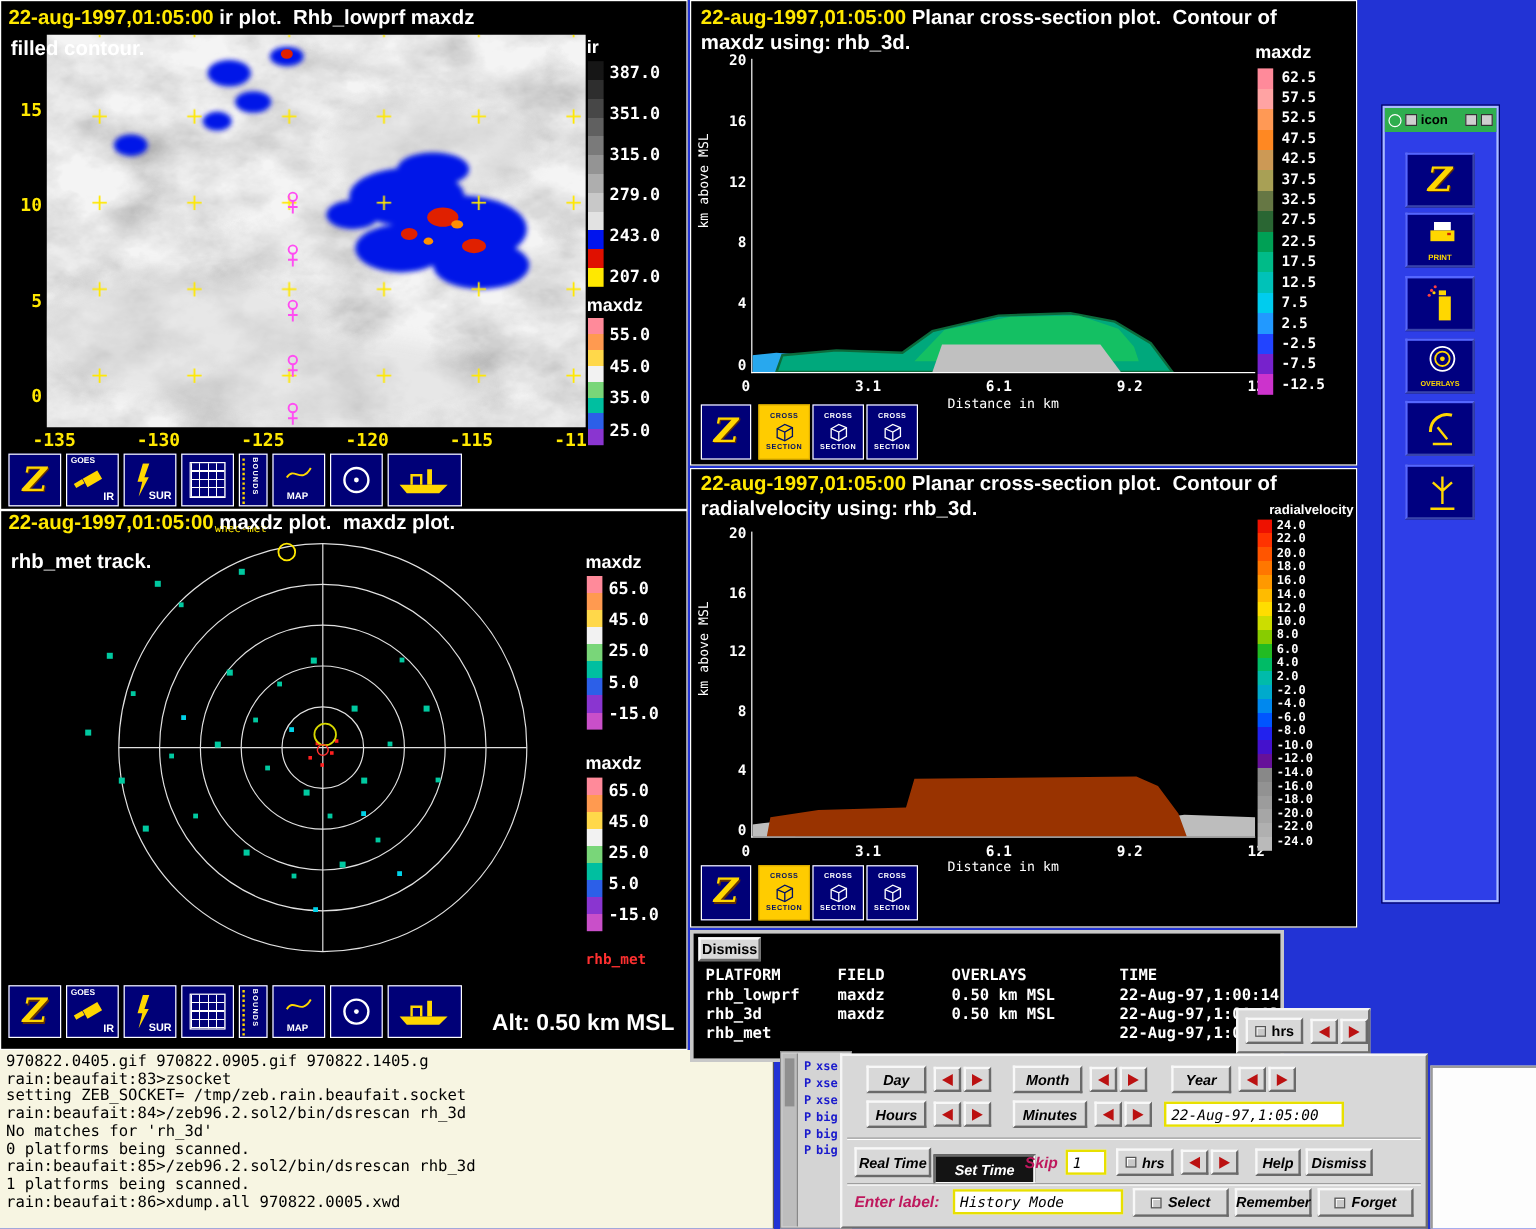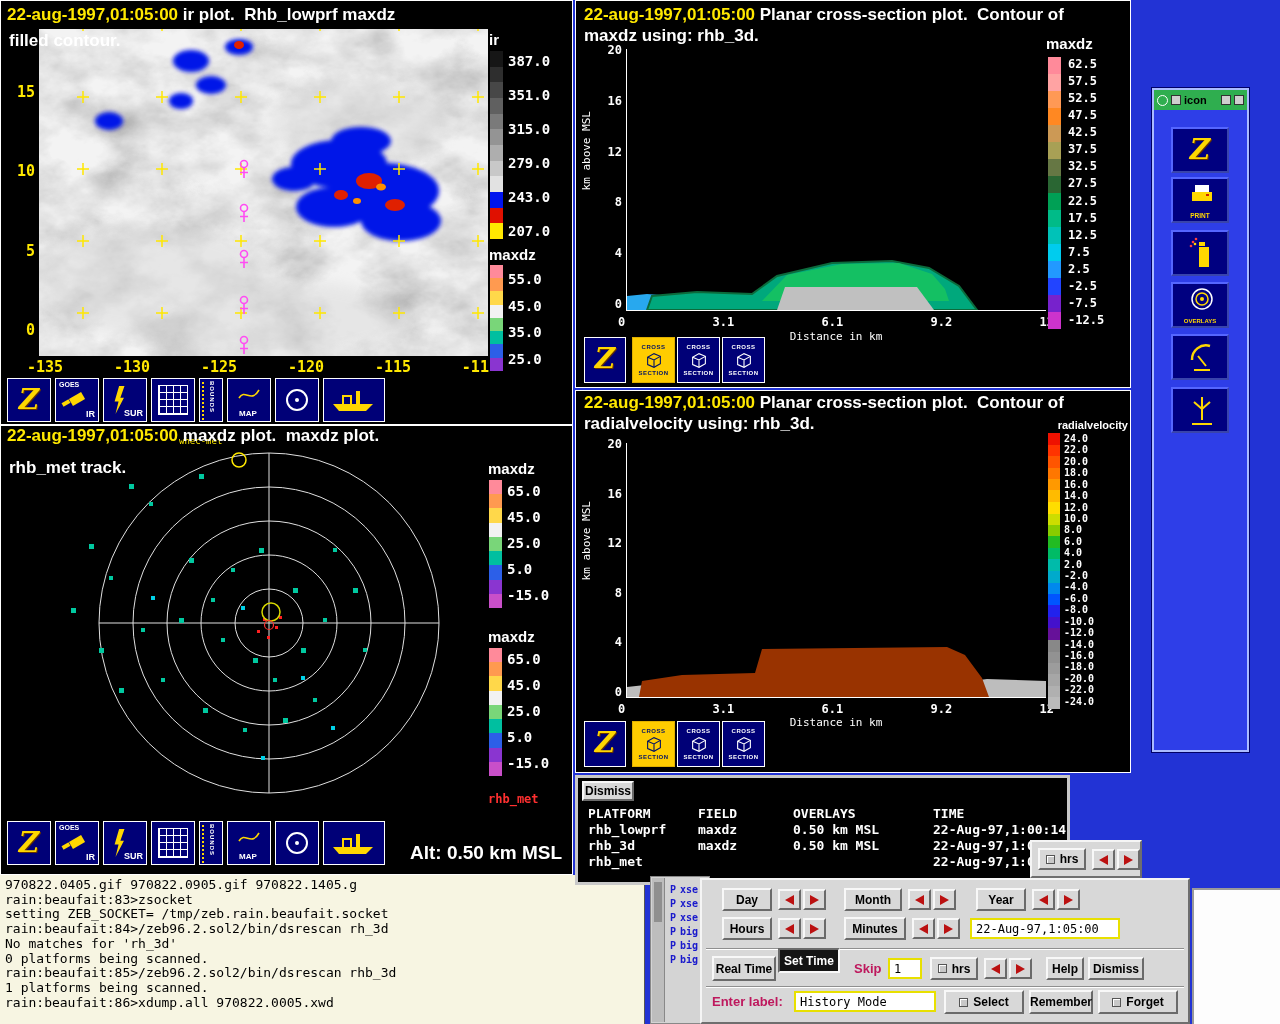--- a/index.html
+++ b/index.html
@@ -641,21 +641,21 @@
   <div class="b3 spin" style="left:60px;top:7px;">
       <span class="arrL"></span>
     </div>
   <div class="b3 spin" style="left:85px;top:7px;">
       <span class="arrR"></span>
     </div>
 </div>
 
 <div class="abs" style="left:1192px;top:888px;width:88px;height:136px;background:#fdfdfd;border-left:2px solid #9a9a9a;border-top:2px solid #9a9a9a;"></div>
 
-<div class="dlg" style="left:700px;top:878px;width:490px;height:146px;">
+<div class="dlg" style="left:700px;top:878px;width:490px;height:146px;font-style:italic;">
 
   <div class="b3" style="left:20px;top:8px;width:50px;height:23px;">Day</div>
   <div class="b3 spin" style="left:76px;top:9px;">
       <span class="arrL"></span>
     </div>
   <div class="b3 spin" style="left:101px;top:9px;">
       <span class="arrR"></span>
     </div>
   <div class="b3" style="left:142px;top:8px;width:58px;height:23px;">Month</div>
   <div class="b3 spin" style="left:206px;top:9px;">
@@ -683,21 +683,21 @@
   <div class="b3 spin" style="left:210px;top:38px;">
       <span class="arrL"></span>
     </div>
   <div class="b3 spin" style="left:235px;top:38px;">
       <span class="arrR"></span>
     </div>
   <div class="field" style="left:268px;top:38px;width:150px;height:21px;">22-Aug-97,1:05:00</div>
   <div class="groove" style="left:4px;top:68px;width:478px;"></div>
 
   <div class="b3" style="left:10px;top:76px;width:64px;height:25px;">Real Time</div>
-  <div class="b3 pressed" style="left:76px;top:68px;width:62px;height:25px;">Set Time</div>
+  <div class="b3 pressed" style="left:76px;top:82px;width:85px;height:25px;">Set Time</div>
   <div class="dlbl" style="left:152px;top:81px;">Skip</div>
   <div class="field" style="left:186px;top:78px;width:34px;height:21px;">1</div>
   <div class="b3" style="left:228px;top:77px;width:48px;height:23px;">
       <span class="chk"></span>
       <span>hrs</span>
     </div>
   <div class="b3 spin" style="left:282px;top:78px;">
       <span class="arrL"></span>
     </div>
   <div class="b3 spin" style="left:307px;top:78px;">

